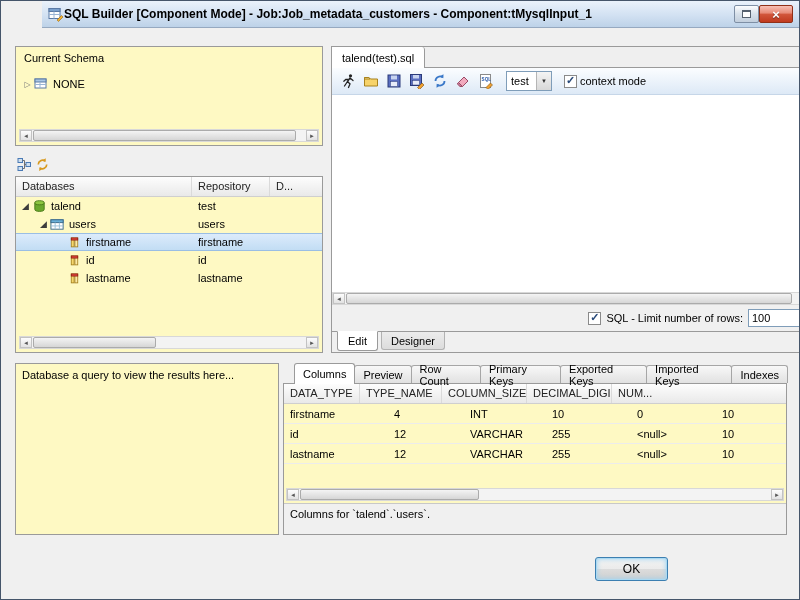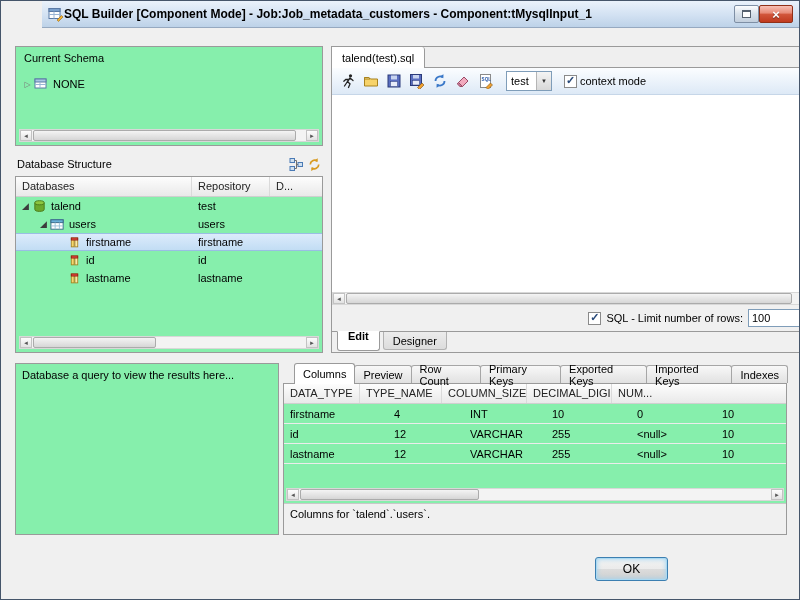--- a/index.html
+++ b/index.html
@@ -11,21 +11,21 @@
   .titlebar { position:absolute; top:0; left:0; right:0; height:27px;
     background:linear-gradient(#eaf2fb,#d2e1f2 55%,#bdd2e8); border-bottom:1px solid #96a9c0;
     display:flex; align-items:center; padding:0 6px; gap:0;margin-left:41px; }
   .title-text { flex:1; font-size:12px; font-weight:bold; white-space:nowrap; overflow:hidden; }
   .win-btn { height:18px; border:1px solid #7e8fa5; border-radius:2px; display:flex; align-items:center; justify-content:center; flex:none; }
   .btn-max { width:25px; background:linear-gradient(#fcfdfe,#d7e0ea 50%,#c3cfdd); }
   .max-glyph { width:9px; height:8px; border:1px solid #55606e; border-top-width:2px; background:#fdfdfd; }
   .btn-close { width:34px; background:linear-gradient(#f7c0b5,#e78975 45%,#d2573c 50%,#c03a1e);
     border-color:#903018; color:#fff; font-weight:bold; font-size:13px; line-height:1; text-shadow:0 1px 1px rgba(0,0,0,.45); }
 
-  .panel { position:absolute; background:#86efac; border:1px solid #9a9a9a; }
+  .panel { position:absolute; background:#fef9c3; border:1px solid #9a9a9a; }
 
   .hsb { position:absolute; display:flex; height:13px; background:#f3f3f3; border:1px solid #d8d8d8; }
   .vsb { position:absolute; display:flex; flex-direction:column; width:13px; background:#f3f3f3; border:1px solid #d8d8d8; }
   .sb-btn { width:12px; background:linear-gradient(#fdfdfd,#e2e2e2); border:1px solid #c2c2c2;
     display:flex; align-items:center; justify-content:center; font-size:6px; color:#555; flex:none; }
   .vsb .sb-btn { width:100%; height:12px; }
   .sb-track { flex:1; position:relative; }
   .sb-thumb { position:absolute; top:0; bottom:0; background:linear-gradient(#f4f4f4,#d6d6d6); border:1px solid #ababab; border-radius:2px; }
   .vsb .sb-thumb { left:0; right:0; }
 
@@ -61,21 +61,21 @@
 
   .cb { width:13px; height:13px; border:1px solid #8a8a8a; background:#fff; display:inline-flex;
     align-items:center; justify-content:center; flex:none; }
   .cb-mark { font-size:11px; font-weight:bold; color:#294a7a; line-height:1; margin-top:-2px; }
 
   .limit-input { width:62px; height:18px; border:1px solid #7f9db9; font:11px "Liberation Sans",sans-serif; padding:0 3px; }
 
   .btab-strip { position:absolute; left:0; right:0; top:284px; height:21px; background:#f0f0f0;
     border-top:1px solid #9a9a9a; display:flex; align-items:flex-start; padding-left:5px; }
   .btab-edit { background:#fff; border:1px solid #9a9a9a; border-top-color:#fff; margin-top:-1px; height:20px;
-    padding:8px 10px; display:flex; align-items:flex-end; border-radius:0 0 3px 3px; z-index:2;font-weight:bold; }
+    padding:8px 10px; display:flex; align-items:center; border-radius:0 0 3px 3px; z-index:2; }
   .btab-designer { background:linear-gradient(#ececec,#dcdcdc); border:1px solid #b2b2b2; border-top:none; height:18px;
     padding:0 9px; display:flex; align-items:center; border-radius:0 0 3px 3px; margin-left:3px; }
 
   .tab-strip2 { position:absolute; top:0; left:11px; height:21px; display:flex; align-items:flex-end; z-index:3; }
   .tab-top { border:1px solid #a6a6a6; border-bottom:none; border-radius:3px 3px 0 0; padding:0 8px;
     display:flex; align-items:center; background:linear-gradient(#f8f8f8,#e1e1e1); height:18px; margin-bottom:1px; margin-right:-1px; }
   .tab-top.active { background:#fff; height:21px; margin-bottom:0; border-color:#9a9a9a; z-index:4; position:relative; }
 
   .drow { display:flex; height:20px; border-bottom:1px solid #ececec; align-items:center; }
   .dc { padding-left:6px; white-space:nowrap; overflow:hidden; }
@@ -132,21 +132,20 @@
       <div class="sb-track">
           <div class="sb-thumb" style="left:1px; width:96%;"></div>
         </div>
       <div class="sb-btn">
           <span>►</span>
         </div>
     </div>
   </div>
 
   <div class="sec-row" style="left:14px; top:153px; width:308px; height:20px;">
-    <span style="padding-left:2px; flex:1;">Database Structure</span>
     <span class="tool-ico">
       <svg width="15" height="15" viewBox="0 0 15 15">
         <rect x="1" y="1.5" width="4.5" height="4" fill="#cfe0f0" stroke="#4a7ab5"></rect>
         <rect x="9" y="5.5" width="4.5" height="4" fill="#cfe0f0" stroke="#4a7ab5"></rect>
         <rect x="1" y="9.5" width="4.5" height="4" fill="#cfe0f0" stroke="#4a7ab5"></rect>
         <path d="M5.5 3.5 H7.5 V11.5 H5.5 M7.5 7.5 H9" stroke="#707070" fill="none"></path>
       </svg>
     </span>
     <span class="tool-ico">
       <svg width="15" height="15" viewBox="0 0 16 16">

